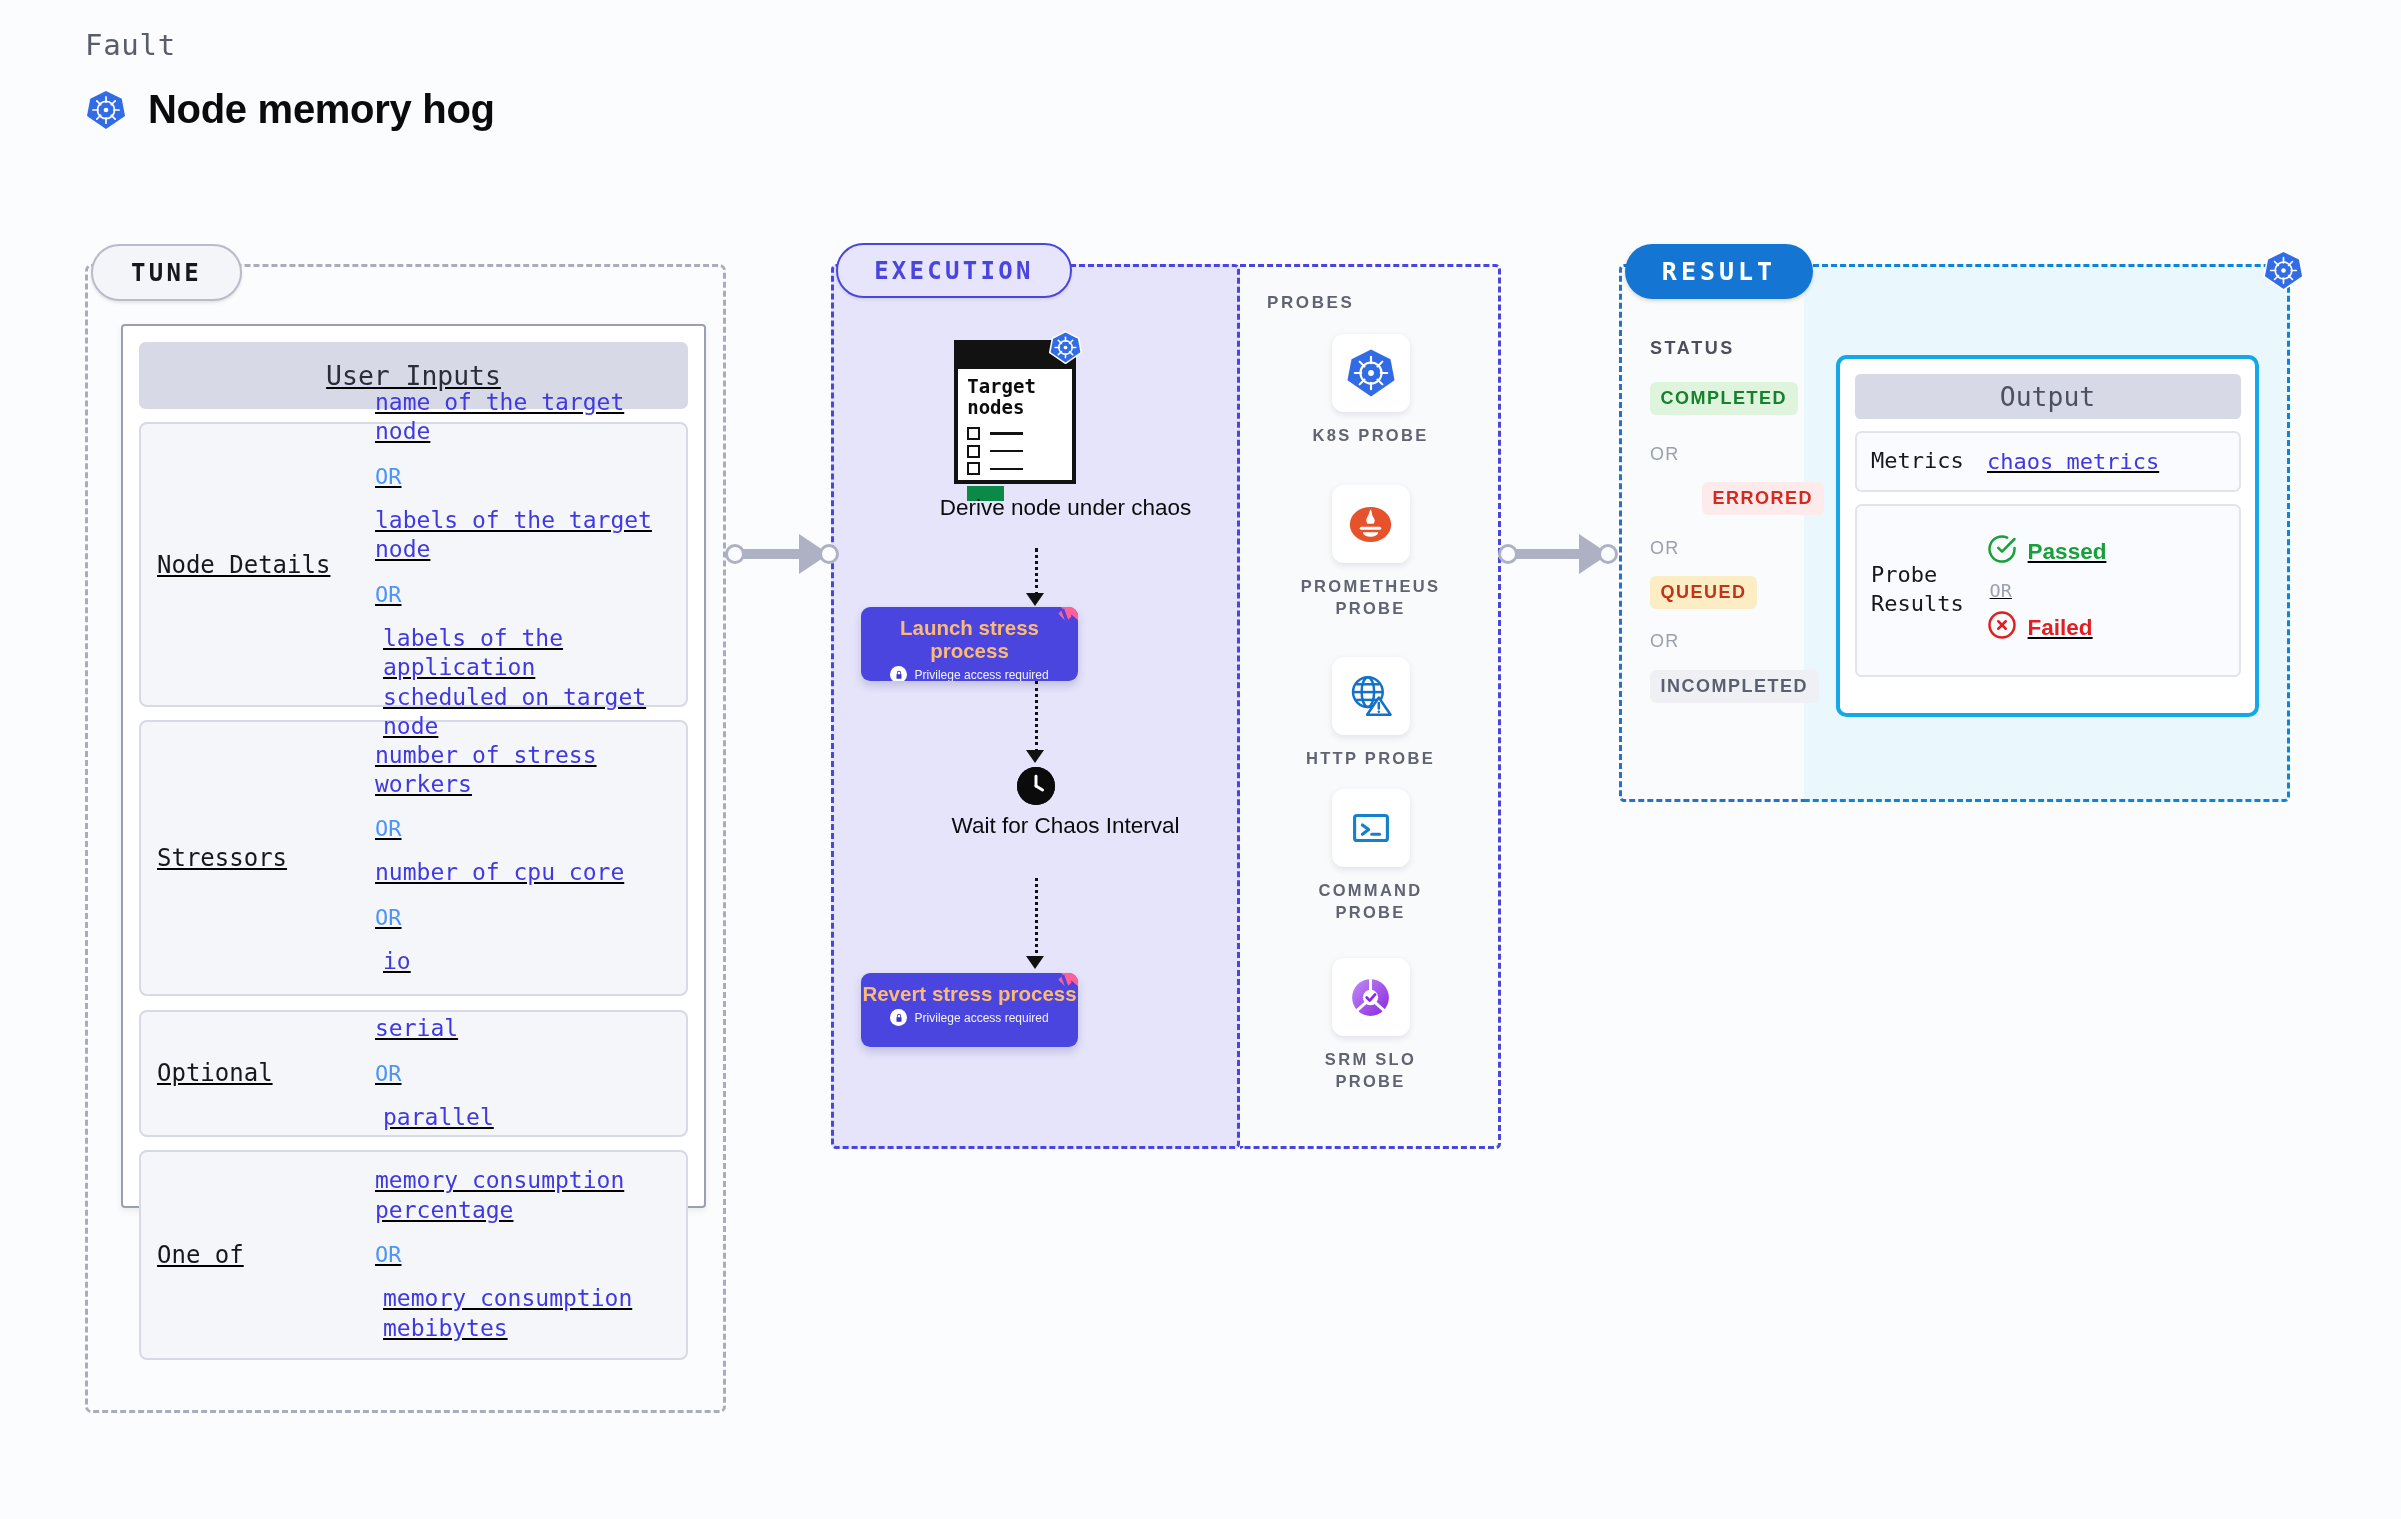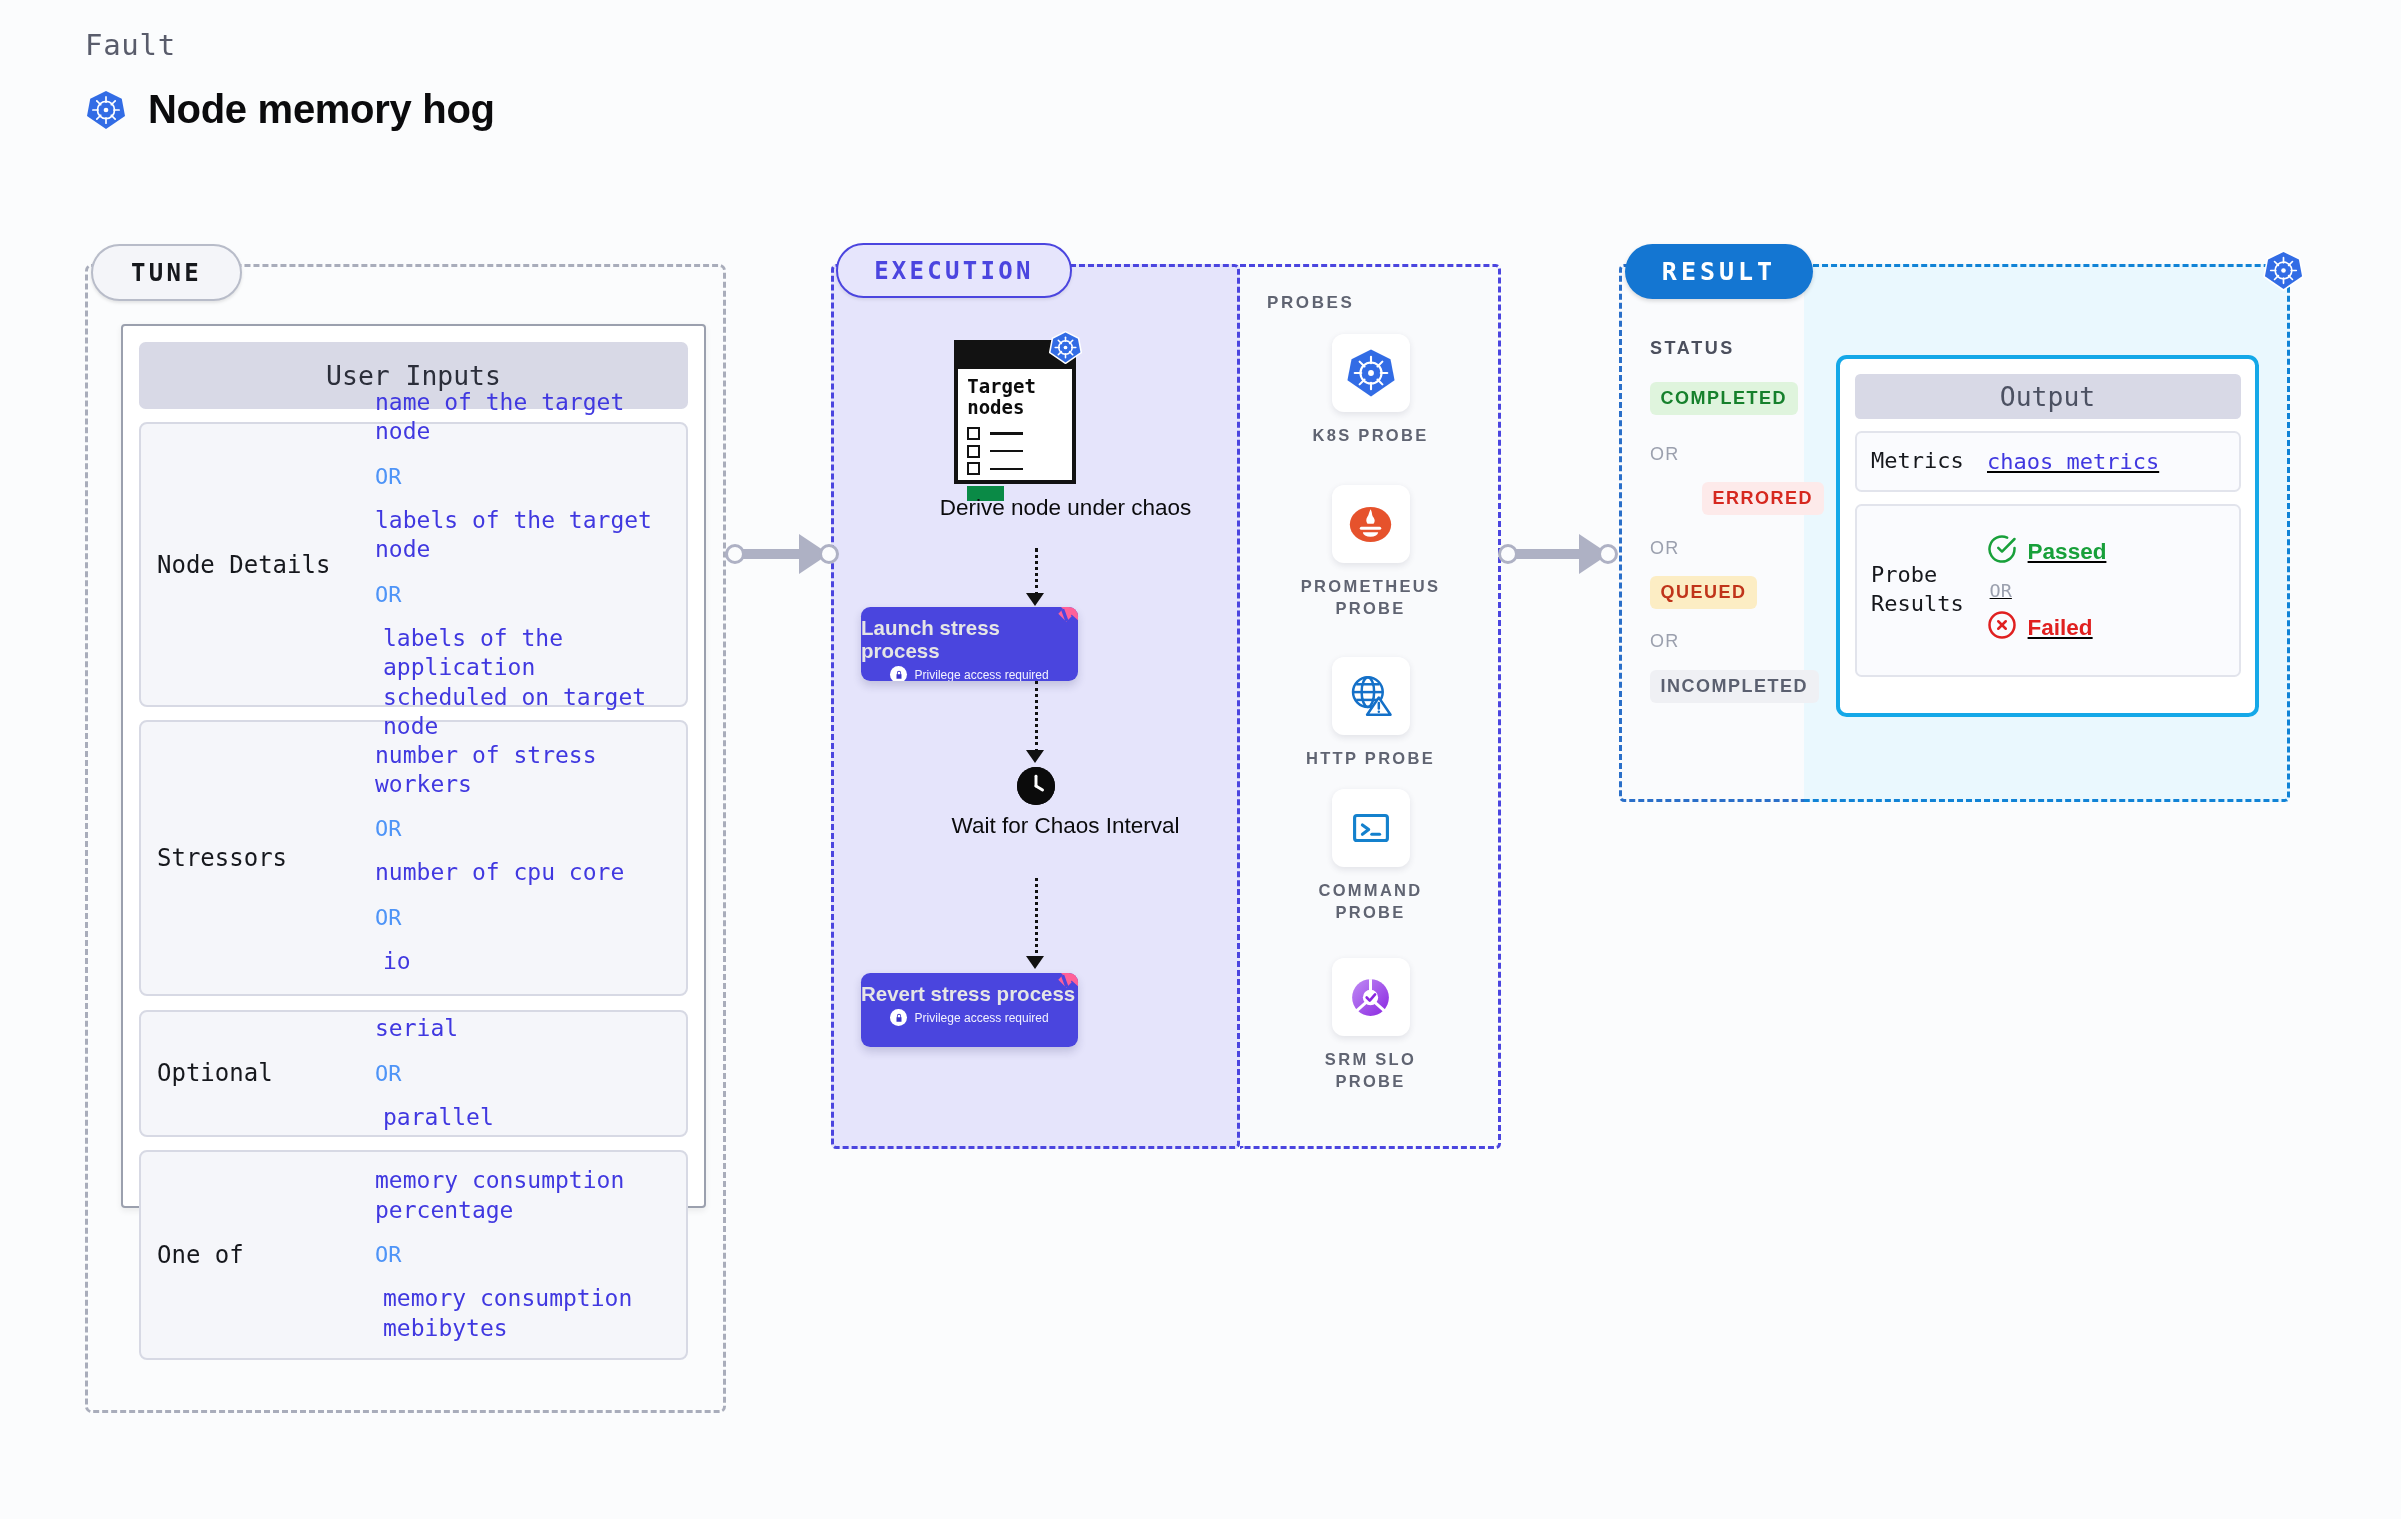--- a/index.html
+++ b/index.html
@@ -47,21 +47,21 @@
   #result-pill{left:1625px;top:244px;width:188px;height:55px;background:#1476d2;
     border:none;color:#ffffff;font-size:25px;letter-spacing:4px;
     box-shadow:0 2px 4px rgba(0,0,0,.15);}
 
   
   #output-k8s-badge{position:absolute;left:2263px;top:250px;}
 
   
   #tune-card{position:absolute;left:121px;top:324px;width:585px;height:884px;
     box-sizing:border-box;background:#ffffff;border:2.6px solid #9ba0ae;border-radius:4px;
-    padding:16px;box-shadow:0 2.6px 6.6px rgba(0,0,0,.07);}
+    padding:16px;box-shadow:0 2.6px 6.6px rgba(0,0,0,.07);text-decoration:underline;}
   #user-inputs-header{height:67px;background:#d8d9e6;border-radius:6.6px;
     display:flex;align-items:center;justify-content:center;
     font-family:"DejaVu Sans Mono","Liberation Mono",monospace;font-size:26.4px;color:#2b2e3a;}
   .tune-group{box-sizing:border-box;background:#f5f6fa;border:2px solid #d7d9e4;border-radius:8px;
     display:flex;align-items:center;margin-top:13.2px;padding:14.5px 0;}
   .tune-group-label{width:218px;flex:none;padding-left:16px;
     font-family:"DejaVu Sans Mono","Liberation Mono",monospace;font-size:24px;color:#16181d;}
   .tune-group-values{flex:1;padding-right:13.2px;}
   .tune-val{font-family:"DejaVu Sans Mono","Liberation Mono",monospace;font-size:23px;
     color:#4038e0;line-height:1.28;margin-bottom:17px;}
@@ -91,21 +91,21 @@
   #dl1{top:284px;height:48px;}
   #dl3{top:535px;height:86px;}
   .arrowhead{position:absolute;left:195px;width:0;height:0;
     border-left:9.2px solid transparent;border-right:9.2px solid transparent;border-top:13.2px solid #111;}
   #ah1{top:329px;}
 
   .proc-box{position:absolute;left:30px;width:217px;height:74px;background:#4a45de;
     border-radius:9.2px;box-shadow:0 4.6px 8px rgba(40,40,100,.18);overflow:hidden;}
   #proc-launch{top:13.2px;}
   #proc-revert{top:167px;}
-  .proc-title{text-align:left;color:#e5e5e5;font-size:20.5px;font-weight:bold;
+  .proc-title{text-align:center;color:#fdba74;font-size:20.5px;font-weight:bold;
     line-height:1.12;padding-top:10px;}
   .proc-sub{display:flex;align-items:center;justify-content:center;gap:7.3px;margin-top:3.3px;}
   .proc-sub span{color:#f2f2ff;font-size:12px;}
   .lock-circle{width:17px;height:17px;border-radius:50%;background:#ffffff;
     display:flex;align-items:center;justify-content:center;}
   .harness-corner{position:absolute;right:-2.6px;top:-4px;}
   #clock{position:absolute;left:186px;top:343px;width:38px;height:38px;border-radius:50%;background:#0b0b0b;}
 
   
   #probes-title{position:absolute;left:1267px;top:293px;

